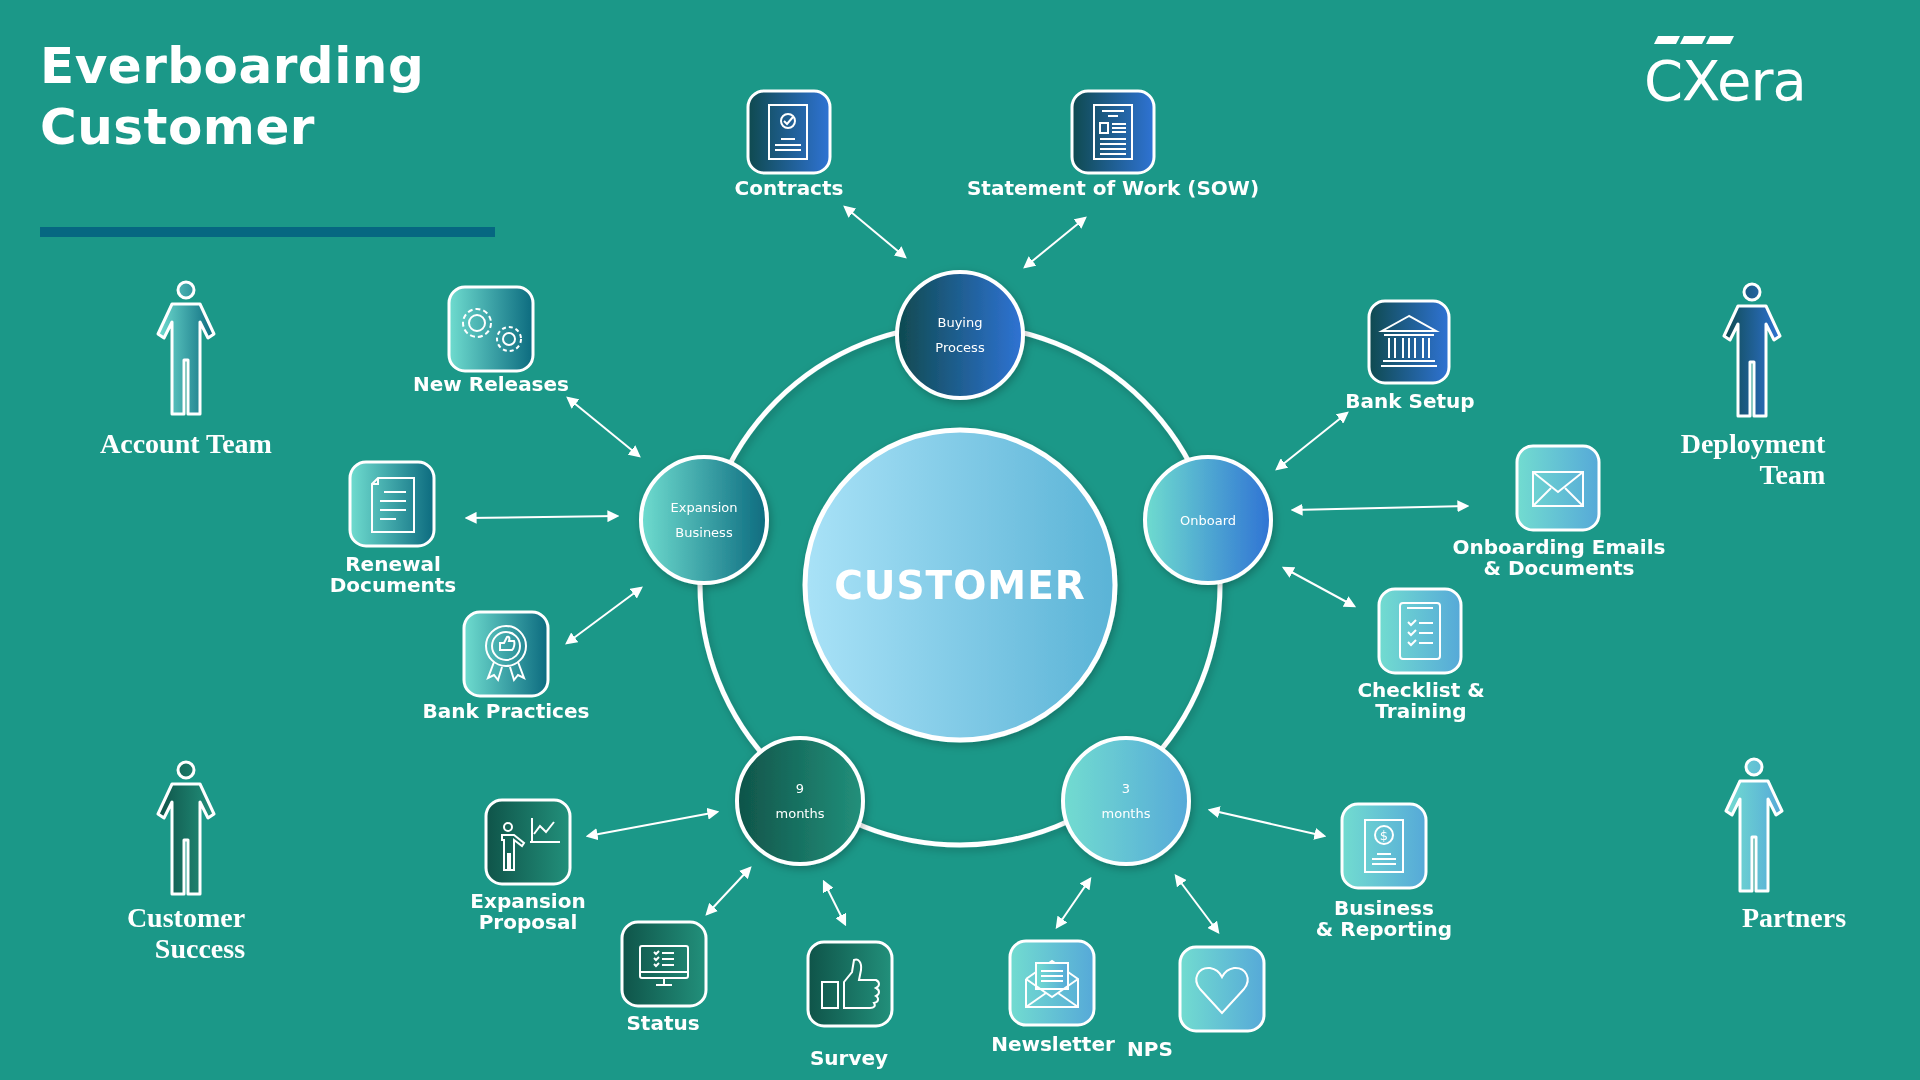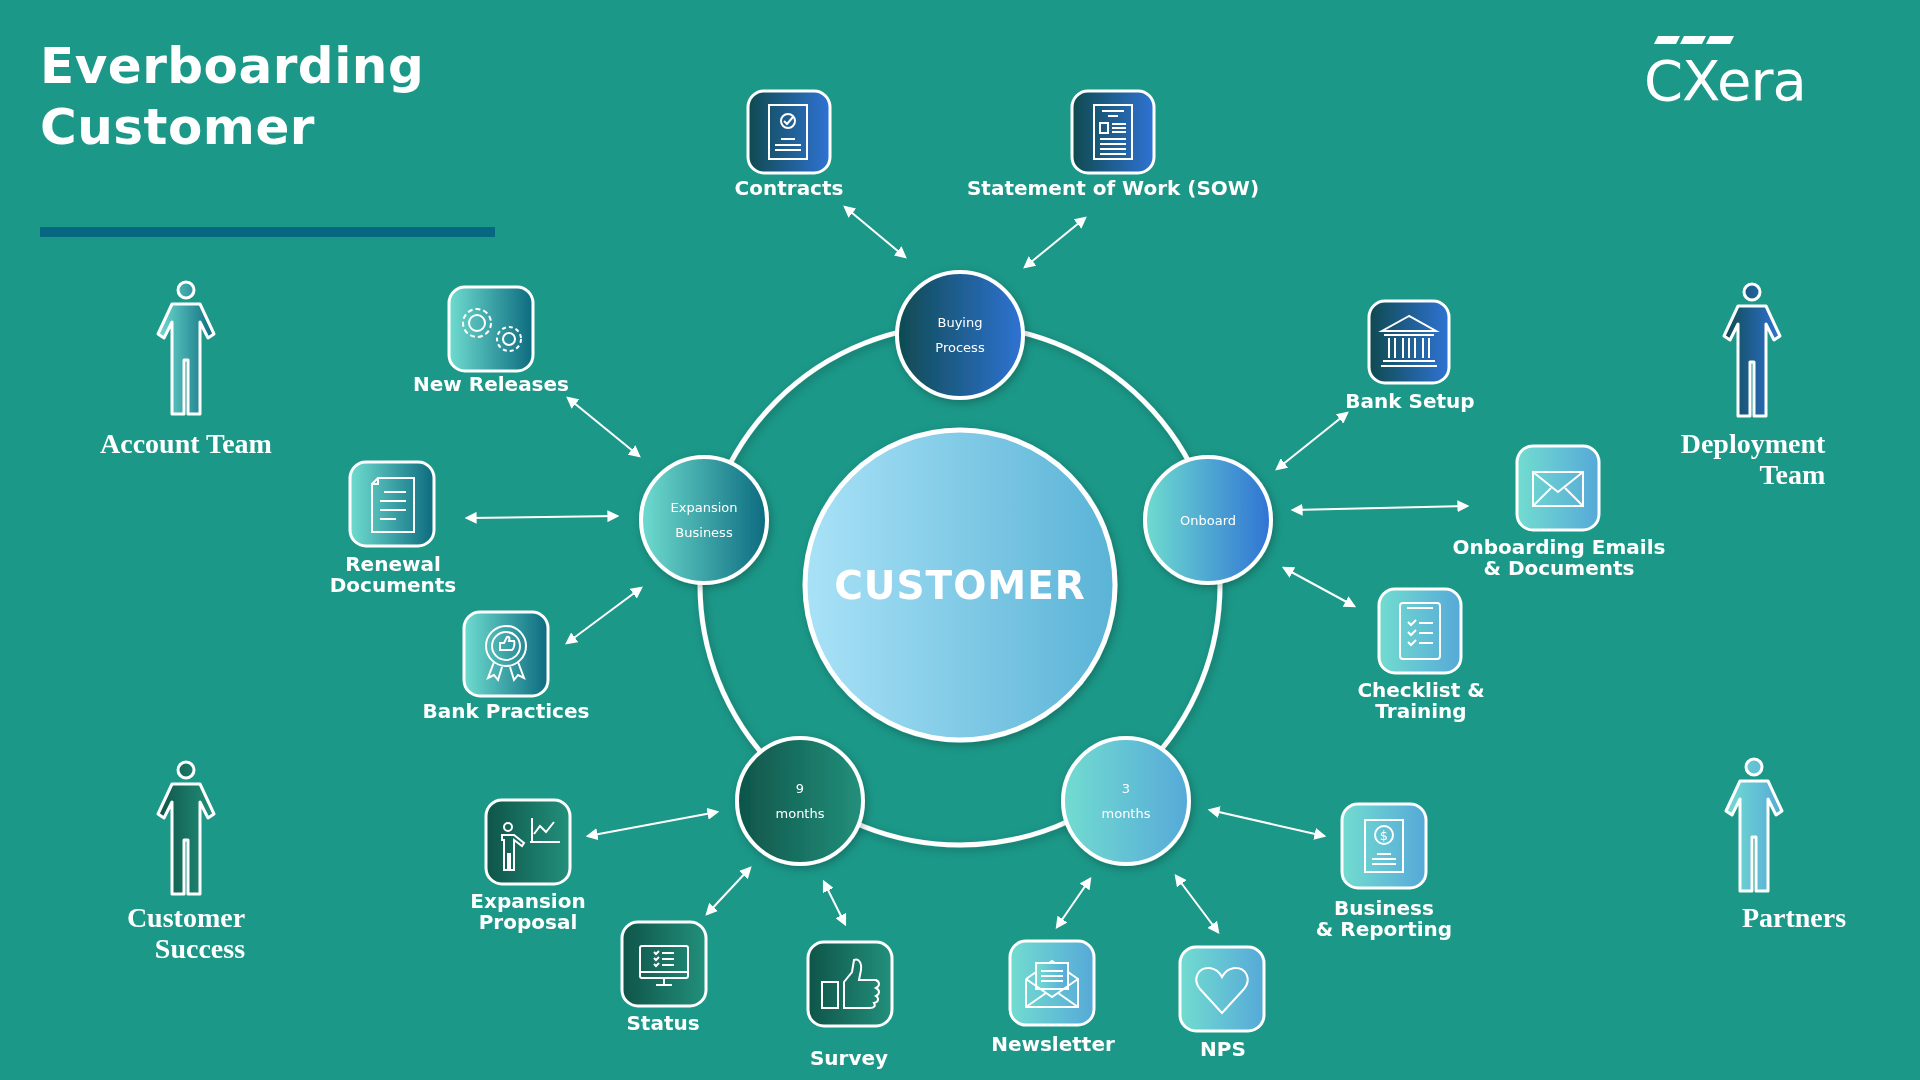--- a/index.html
+++ b/index.html
@@ -308,21 +308,21 @@
   <div>&amp; Documents</div>
 </div>
 <div class="label" style="left:1421px; top:680px;">
   <div>Checklist &amp;</div>
   <div>Training</div>
 </div>
 <div class="label" style="left:1384px; top:898px;">
   <div>Business</div>
   <div>&amp; Reporting</div>
 </div>
-<div class="label" style="left:1223px; top:1039px;">NPS</div>
+<div class="label" style="left:1150px; top:1039px;">NPS</div>
 <div class="label" style="left:1053px; top:1034px;">Newsletter</div>
 <div class="label" style="left:849px; top:1032px;margin-top:16px;">Survey</div>
 <div class="label" style="left:663px; top:1013px;">Status</div>
 <div class="label" style="left:528px; top:891px;">
   <div>Expansion</div>
   <div>Proposal</div>
 </div>
 <div class="label" style="left:506px; top:701px;">Bank Practices</div>
 <div class="label" style="left:393px; top:554px;">
   <div>Renewal</div>

